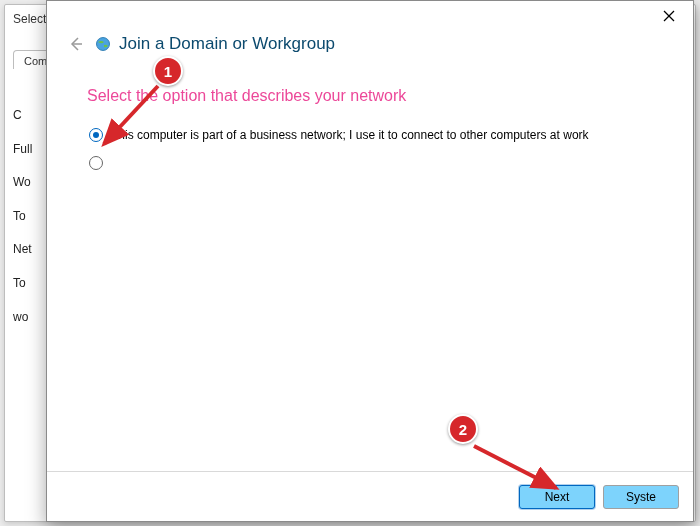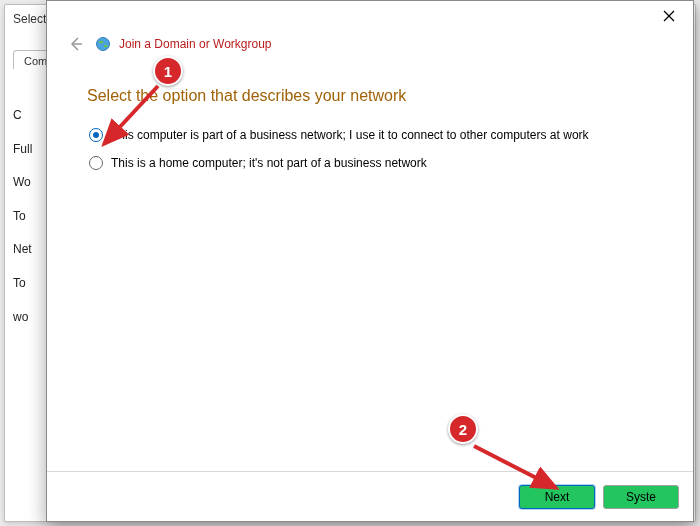--- a/index.html
+++ b/index.html
@@ -97,35 +97,35 @@
       gap: 8px;
       padding: 2px 22px 4px 18px;
     }
     .back-arrow {
       width: 22px; height:22px;
       display:flex; align-items:center; justify-content:center;
       color:#9a9a9a;
       font-size: 16px;
     }
     .wizard-title {
-      font-size: 12px;
-      color:#b91c1c;
+      font-size: 17px;
+      color:#0c4a6e;
     }
     .globus-icon {
       width:16px; height:16px;
       display:inline-block;
       position:relative;
     }
 
     .wizard-content {
       flex: 1;
       padding: 28px 40px 0 40px;
     }
     .section-heading {
-      color: #a16207;
+      color: #ec4899;
       font-size: 16px;
       font-weight: 400;
       margin-bottom: 22px;
     }
 
     .radio-row {
       display:flex;
       align-items:flex-start;
       gap:8px;
       margin-bottom: 12px;
@@ -163,21 +163,21 @@
       justify-content:flex-end;
       align-items:center;
       gap: 8px;
       padding: 0 14px;
       background:#fff;
     }
     .btn {
       min-width: 76px;
       height: 24px;
       border: 1px solid #a0a0a0;
-      background: #22c55e;
+      background: #7dd3fc;
       border-radius: 3px;
       font-size: 12px;
       color:#000;
       display:flex; align-items:center; justify-content:center;
       cursor:pointer;
     }
     .btn.primary {
       border-color: #0067c0;
       box-shadow: 0 0 0 1px rgba(0,103,192,0.3);
     }
@@ -257,21 +257,20 @@
   <div class="wizard-content">
     <div class="section-heading">Select the option that describes your network</div>
 
     <div class="radio-row">
       <span class="radio selected"></span>
       <span class="radio-label">This computer is part of a business network; I use it to connect to other computers at work</span>
     </div>
 
     <div class="radio-row">
       <span class="radio"></span>
-      <span class="radio-label">This is a home computer; it's not part of a business network</span>
     </div>
   </div>
 
   <div class="wizard-footer">
     <div class="btn primary">
       <span>Next</span>
     </div>
     <div class="btn">
       <span>Syste</span>
     </div>

